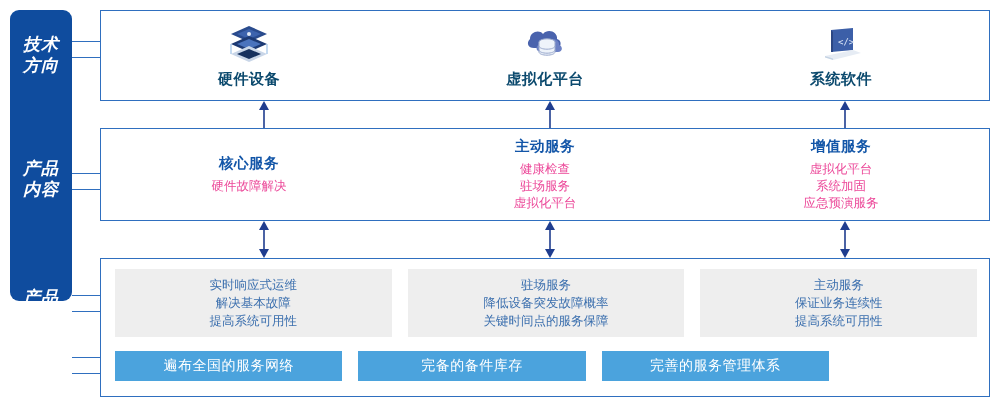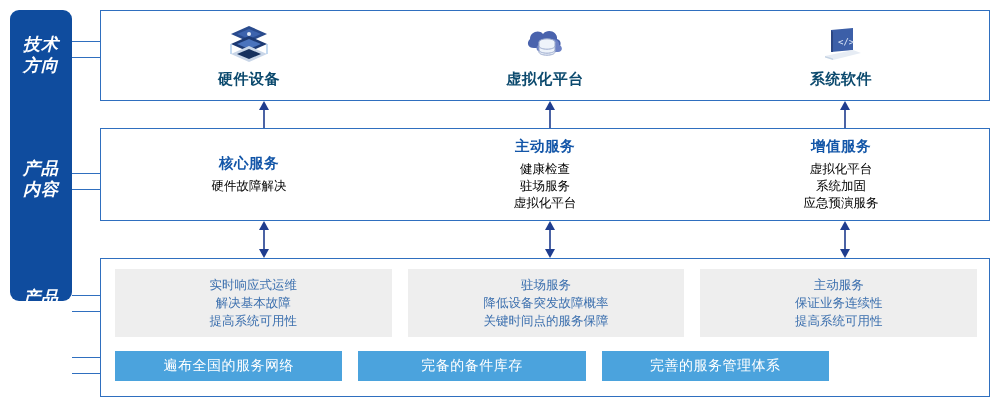--- a/index.html
+++ b/index.html
@@ -70,21 +70,21 @@
   .prod-cell {
     flex: 1;
     display: flex; flex-direction: column;
     align-items: center; justify-content: center;
   }
   .prod-title {
     font-size: 14.5px; font-weight: bold; color: #1356a8;
     margin-bottom: 5px; letter-spacing: .5px;
   }
   .prod-item {
-    font-size: 12.5px; color: #000000; line-height: 17px;
+    font-size: 12.5px; color: #ec4899; line-height: 17px;
   }
 
   
   .pos-row {
     position: absolute; left: 14px; top: 10px;
     width: 862px; display: flex; gap: 16px;
   }
   .pos-card {
     flex: 1; height: 68px;
     background: #eeeeee;

